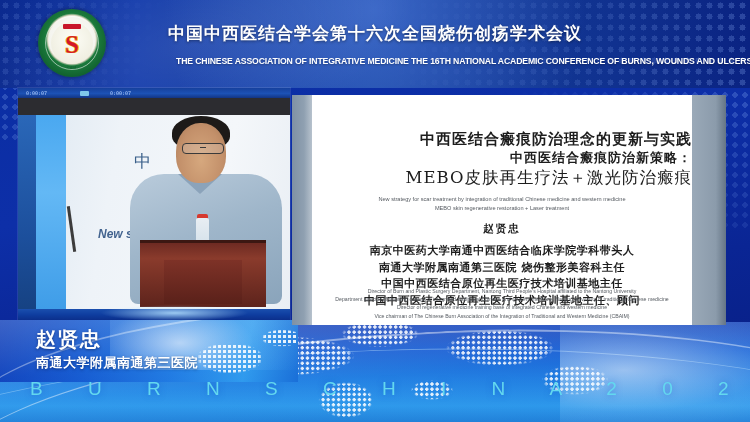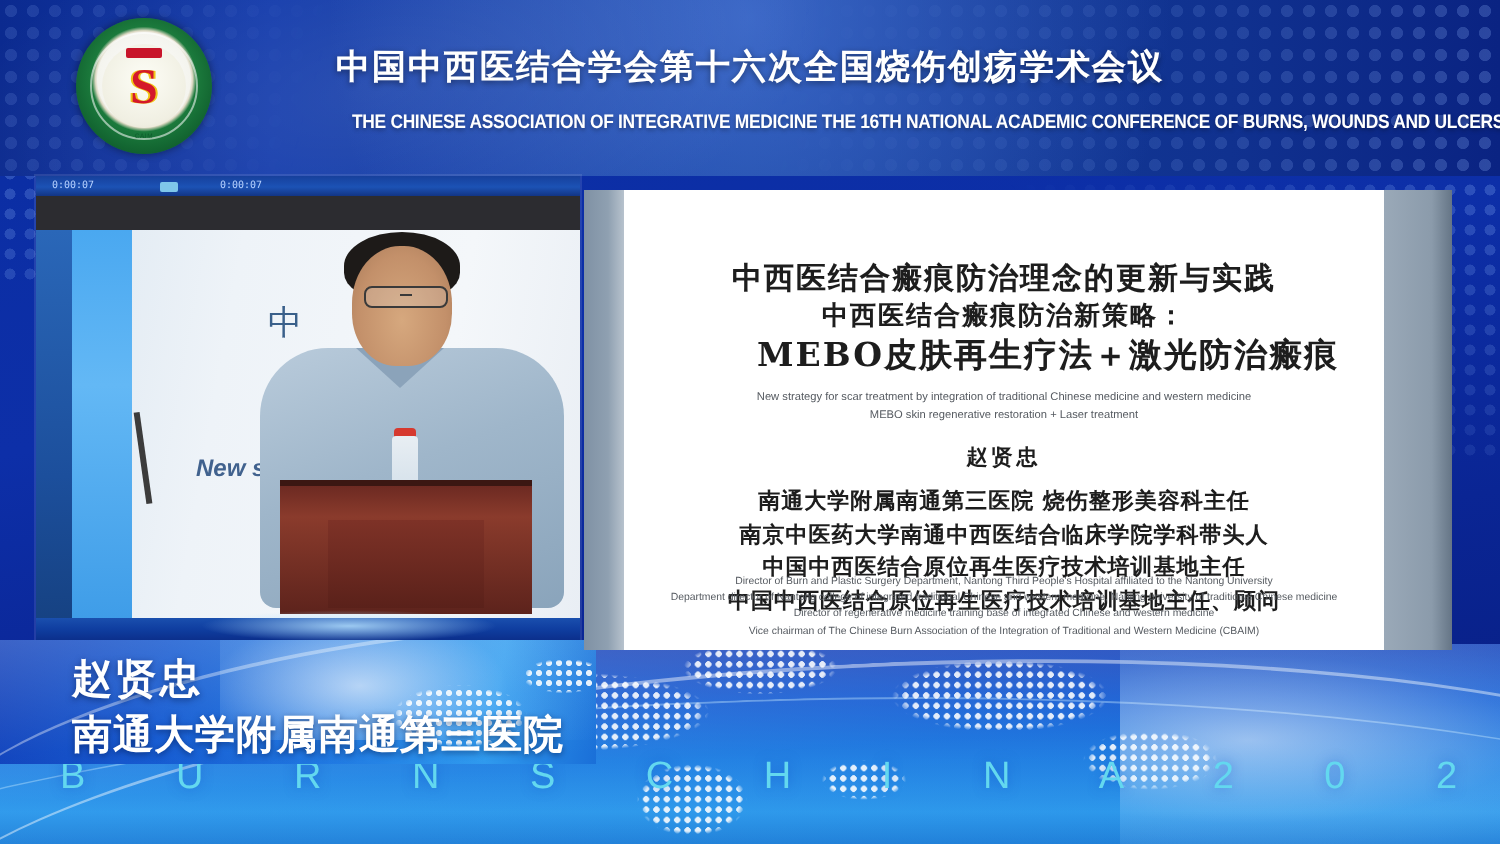--- a/index.html
+++ b/index.html
@@ -279,21 +279,21 @@
   .lower3 .glow2{
     position:absolute;left:110px;top:-40px;width:200px;height:90px;
     background:radial-gradient(ellipse at 35% 70%, rgba(255,255,255,0.65) 0%, rgba(190,230,255,0.15) 40%, rgba(255,255,255,0) 72%);
   }
   .sp-name{
     position:absolute;left:36px;top:6px;font-size:20px;font-weight:bold;color:#ffffff;
     letter-spacing:2px;text-shadow:0 1px 3px rgba(0,20,70,0.55);
     font-family:"DejaVu Sans","Liberation Sans",sans-serif;
   }
   .sp-org{
-    position:absolute;left:36px;top:34px;font-size:20px;font-weight:bold;color:#ffffff;
+    position:absolute;left:36px;top:34px;font-size:13px;font-weight:bold;color:#ffffff;
     letter-spacing:0.5px;text-shadow:0 1px 3px rgba(0,20,70,0.55);
     font-family:"DejaVu Sans","Liberation Sans",sans-serif;white-space:nowrap;
   }
 
   
   .slide-wrap{
     position:absolute;left:292px;top:95px;width:434px;height:230px;
     background:#8a9bad;
   }
   .slide-bandL{
@@ -302,27 +302,27 @@
   }
   .slide-bandR{
     position:absolute;right:0;top:0;width:34px;height:100%;
     background:linear-gradient(90deg,#9aa9b8 0%,#8b9bab 70%,#657586 100%);
   }
   .slide{
     position:absolute;left:20px;top:0;right:34px;bottom:0;
     background:#ffffff;overflow:hidden;
   }
   .s-title{
-    position:absolute;left:0;right:0;top:34px;text-align:center;
+    position:absolute;left:0;right:0;top:34px;text-align:right;
     color:#1d1d1d;line-height:1.34;
     font-family:"DejaVu Serif","Liberation Serif",serif;
   }
   .s-t1{font-size:15px;font-weight:bold;letter-spacing:1px;display:block;}
   .s-t2{font-size:13px;font-weight:bold;letter-spacing:1px;display:block;font-family:Liberation Serif, serif;}
-  .s-t3{font-size:16.5px;font-weight:bold;letter-spacing:1px;display:block;margin-left:44px;}
+  .s-t3{font-size:16.5px;font-weight:normal;letter-spacing:1px;display:block;margin-left:44px;}
   .s-sub{
     position:absolute;left:10px;right:10px;top:100px;text-align:center;
     font-size:5.6px;color:#555a60;line-height:1.62;
   }
   .s-author{
     position:absolute;left:0;right:0;top:127px;text-align:center;
     font-size:10.5px;font-weight:bold;color:#1d1d1d;letter-spacing:2px;
     font-family:"DejaVu Serif","Liberation Serif",serif;
   }
   .s-affil{
@@ -426,22 +426,22 @@
       </div>
 
       <div class="s-sub">
         <div>New strategy for scar treatment by integration of traditional Chinese medicine and western medicine</div>
         <div>MEBO skin regenerative restoration + Laser treatment</div>
       </div>
 
       <div class="s-author">赵贤忠</div>
 
       <div class="s-affil">
+        <div>南京中医药大学南通中西医结合临床学院学科带头人</div>
         <div>南通大学附属南通第三医院  烧伤整形美容科主任</div>
-        <div>南京中医药大学南通中西医结合临床学院学科带头人</div>
         <div>中国中西医结合原位再生医疗技术培训基地主任</div>
         <div>中国中西医结合原位再生医疗技术培训基地主任、顾问</div>
       </div>
 
       <div class="s-affil-en">
         <div class="wide">Director of Burn and Plastic Surgery Department, Nantong Third People's Hospital affiliated to the Nantong University</div>
         <div class="wide">Department director of Nantong college of integrated traditional Chinese and western medicine, Nanjing university of  traditional Chinese medicine</div>
         <div class="wide">Director of regenerative medicine training base of integrated Chinese and western medicine</div>
         <div class="wide">Vice chairman of The Chinese Burn Association of the Integration of Traditional and Western Medicine (CBAIM)</div>
       </div>

